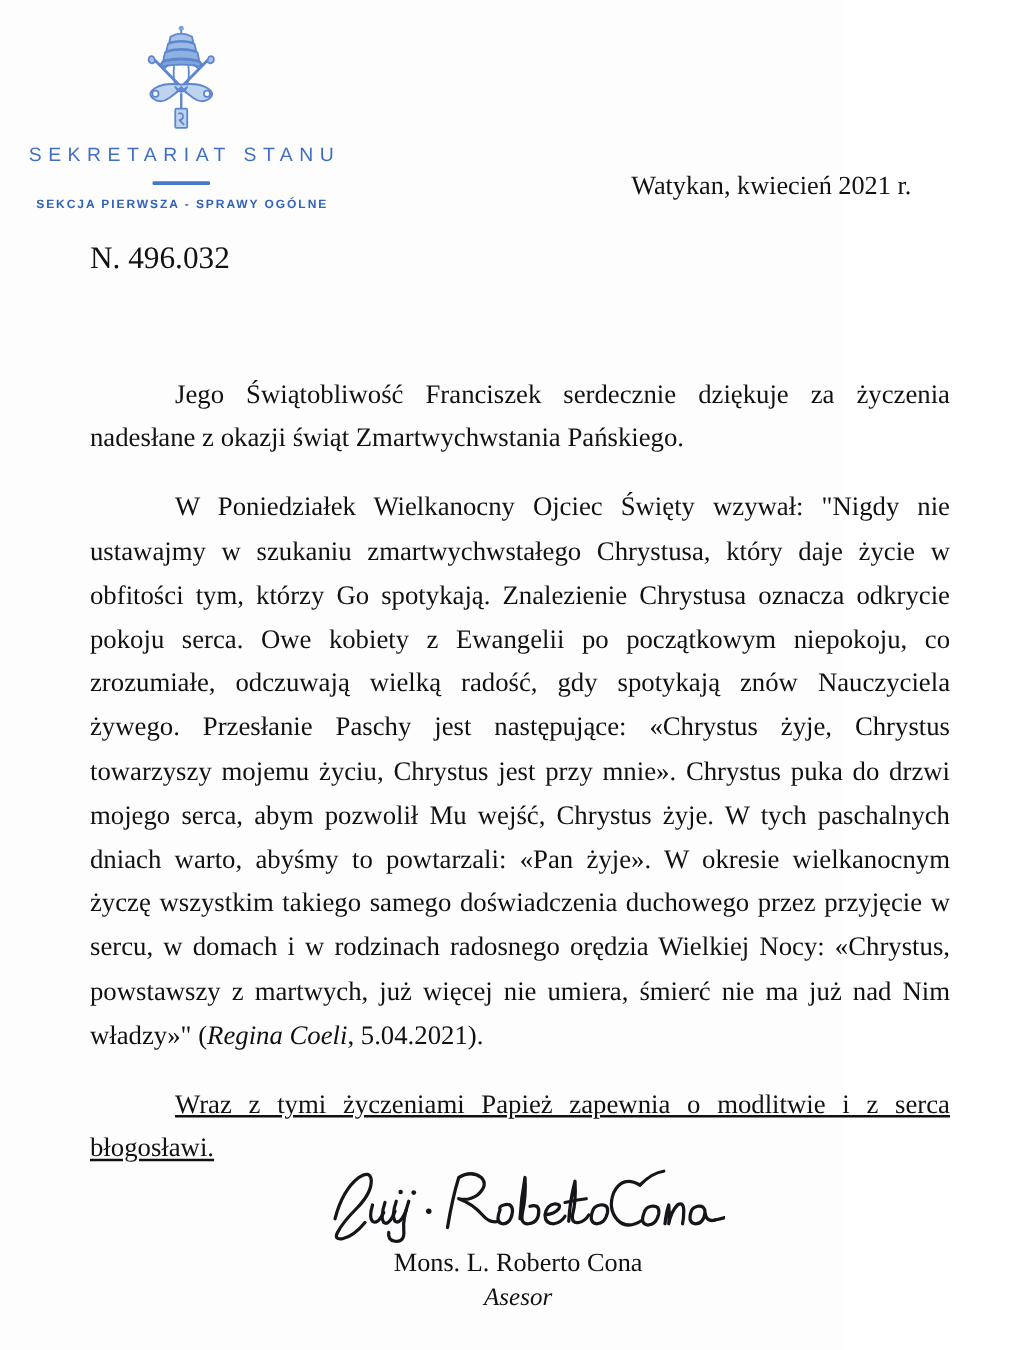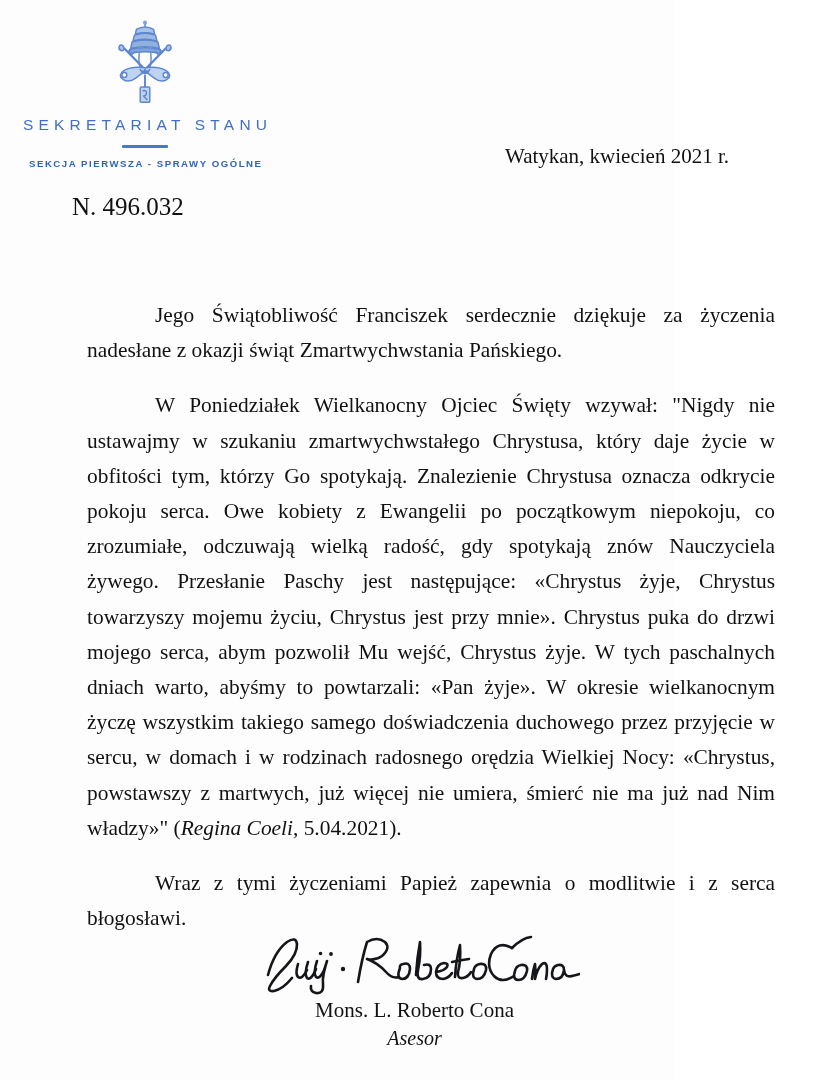--- a/index.html
+++ b/index.html
@@ -60,49 +60,49 @@
     letter-spacing: 1.55px;
     color: #2f62bb;
     white-space: nowrap;
     text-indent: 1.55px;
   }
 
   
   .place-date {
     position: absolute;
     left: 505px;
-    top: 144px;
+    top: 136px;
     font-size: 21px;
     white-space: nowrap;
   }
   .protocol {
     position: absolute;
     left: 72px;
     top: 193px;
     font-size: 25px;
     white-space: nowrap;
   }
 
   
   .body-text {
     position: absolute;
-    left: 87px;
+    left: 72px;
     top: 298px;
     width: 688px;
   }
   .para {
     text-align: justify;
     text-justify: inter-word;
     font-size: 21.4px;
     line-height: 35.2px;
     margin: 0 0 18px 0;
     text-indent: 68px;
     hyphens: none;
   }
-  .para:last-child { margin-bottom: 8px; }
+  .para:last-child { margin-bottom: 8px; text-decoration: underline; }
   .para.gap-before { margin-top: 20px; }
   .cite { font-style: italic; }
 
   
   .signature-block {
     position: absolute;
     left: 0;
     top: 928px;
     width: 829px;
     text-align: center;

